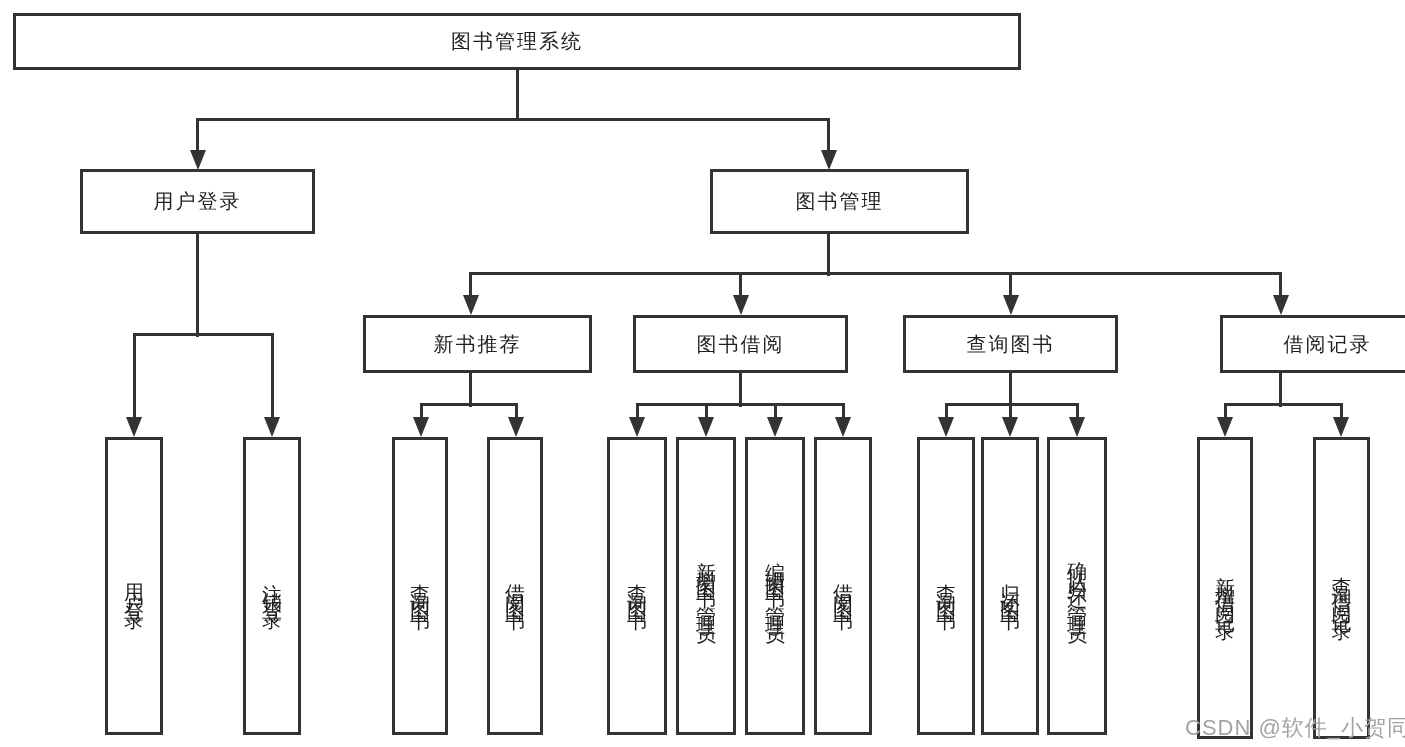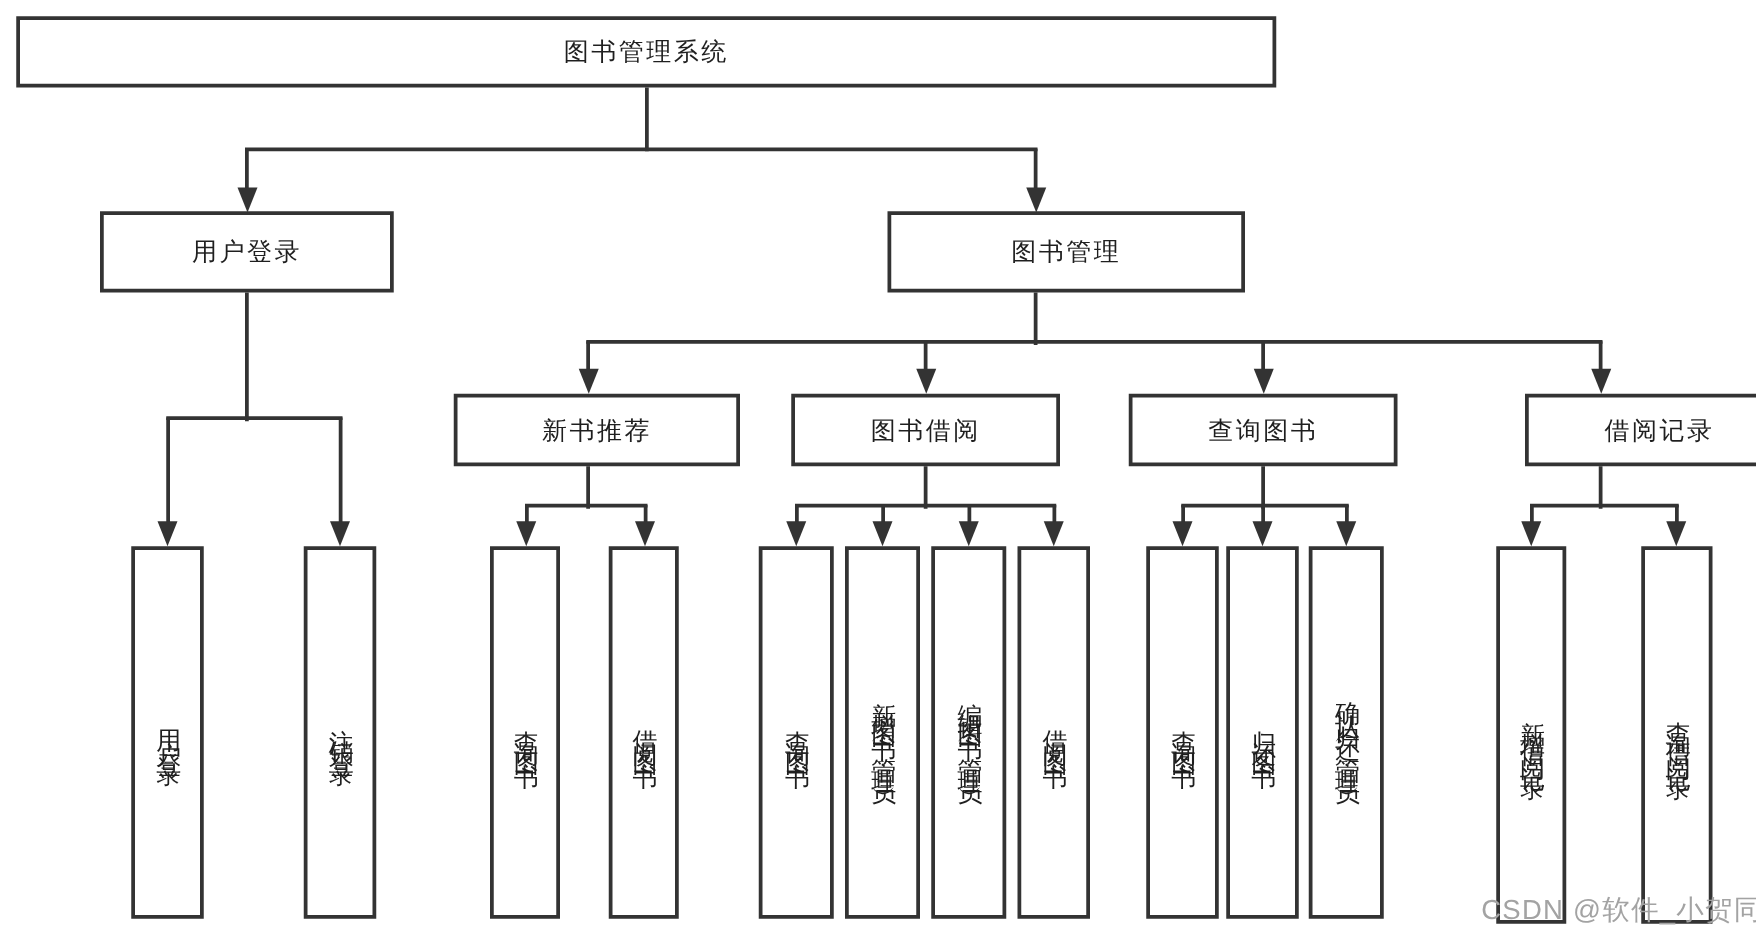--- a/index.html
+++ b/index.html
@@ -31,21 +31,21 @@
   }
   .box.leaf span {
     writing-mode: vertical-rl;
     text-orientation: mixed;
     letter-spacing: 9px;
     line-height: 1.05;
   }
   
   .n-root { left: 13px;   top: 13px;  width: 1008px; height: 57px; }
   .n-l1a  { left: 80px;   top: 169px; width: 235px;  height: 65px; }
-  .n-l1b  { left: 710px;  top: 169px; width: 286px;  height: 65px; }
+  .n-l1b  { left: 710px;  top: 169px; width: 259px;  height: 65px; }
   .n-g2   { left: 363px;  top: 315px; width: 229px;  height: 58px; }
   .n-g3   { left: 633px;  top: 315px; width: 215px;  height: 58px; text-align: center; }
   .n-g4   { left: 903px;  top: 315px; width: 215px;  height: 58px; }
   .n-g5   { left: 1220px; top: 315px; width: 215px;  height: 58px; }
   .n-g1-0 { left: 105px;  top: 437px; width: 58px; height: 298px; }
   .n-g1-1 { left: 243px;  top: 437px; width: 58px; height: 298px; }
   .n-g2-0 { left: 392px;  top: 437px; width: 56px; height: 298px; }
   .n-g2-1 { left: 487px;  top: 437px; width: 56px; height: 298px; }
   .n-g3-0 { left: 607px;  top: 437px; width: 60px; height: 298px; }
   .n-g3-1 { left: 676px;  top: 437px; width: 60px; height: 298px; }

